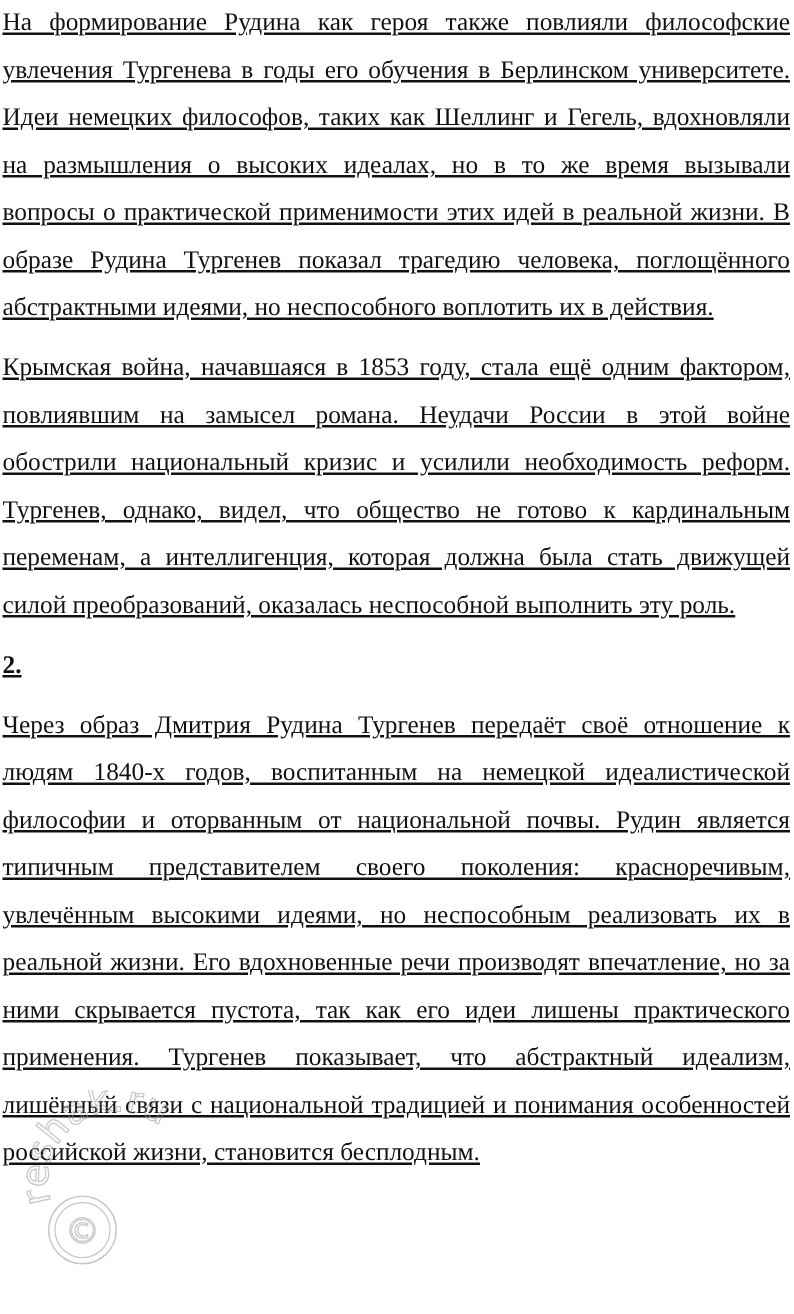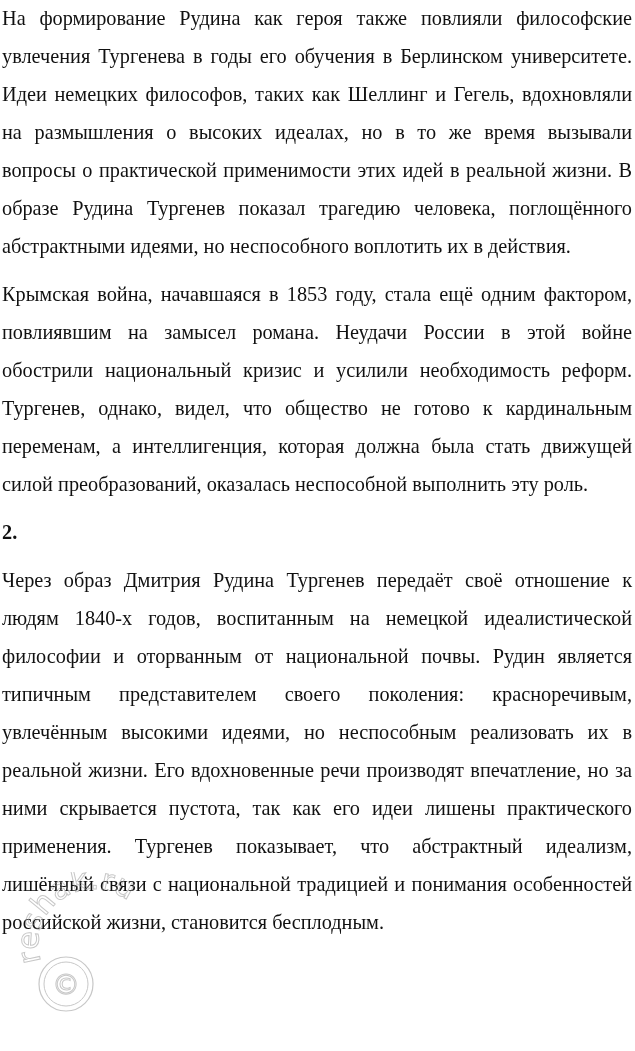--- a/index.html
+++ b/index.html
@@ -15,20 +15,21 @@
     }
     .page {
       position: absolute;
       left: 2px;
       top: -1px;
       width: 630px;
       font-family: "Liberation Serif", "DejaVu Serif", serif;
       font-size: 20.3px;
       line-height: 38px;
       color: #111111;
+      text-decoration: underline;
     }
     .para {
       margin: 0 0 10px 0;
       text-align: justify;
       text-align-last: left;
     }
     .section-number {
       margin: 0 0 10px 0;
       font-weight: bold;
     }

